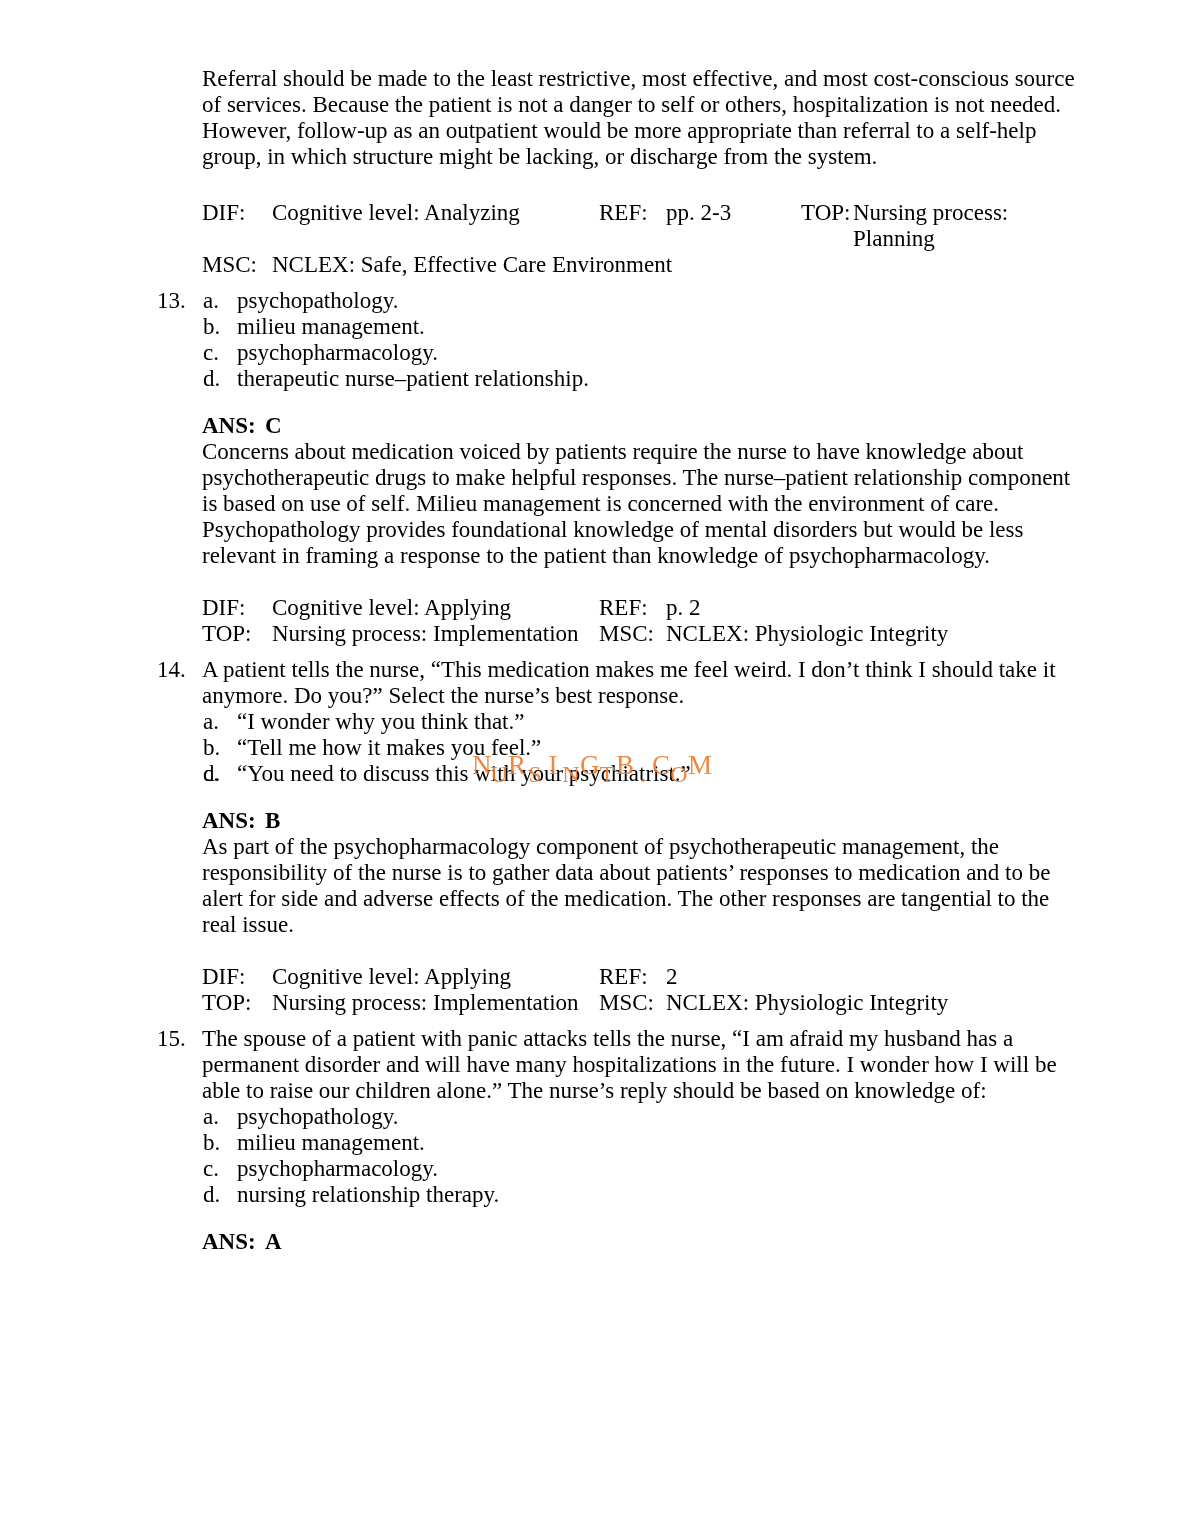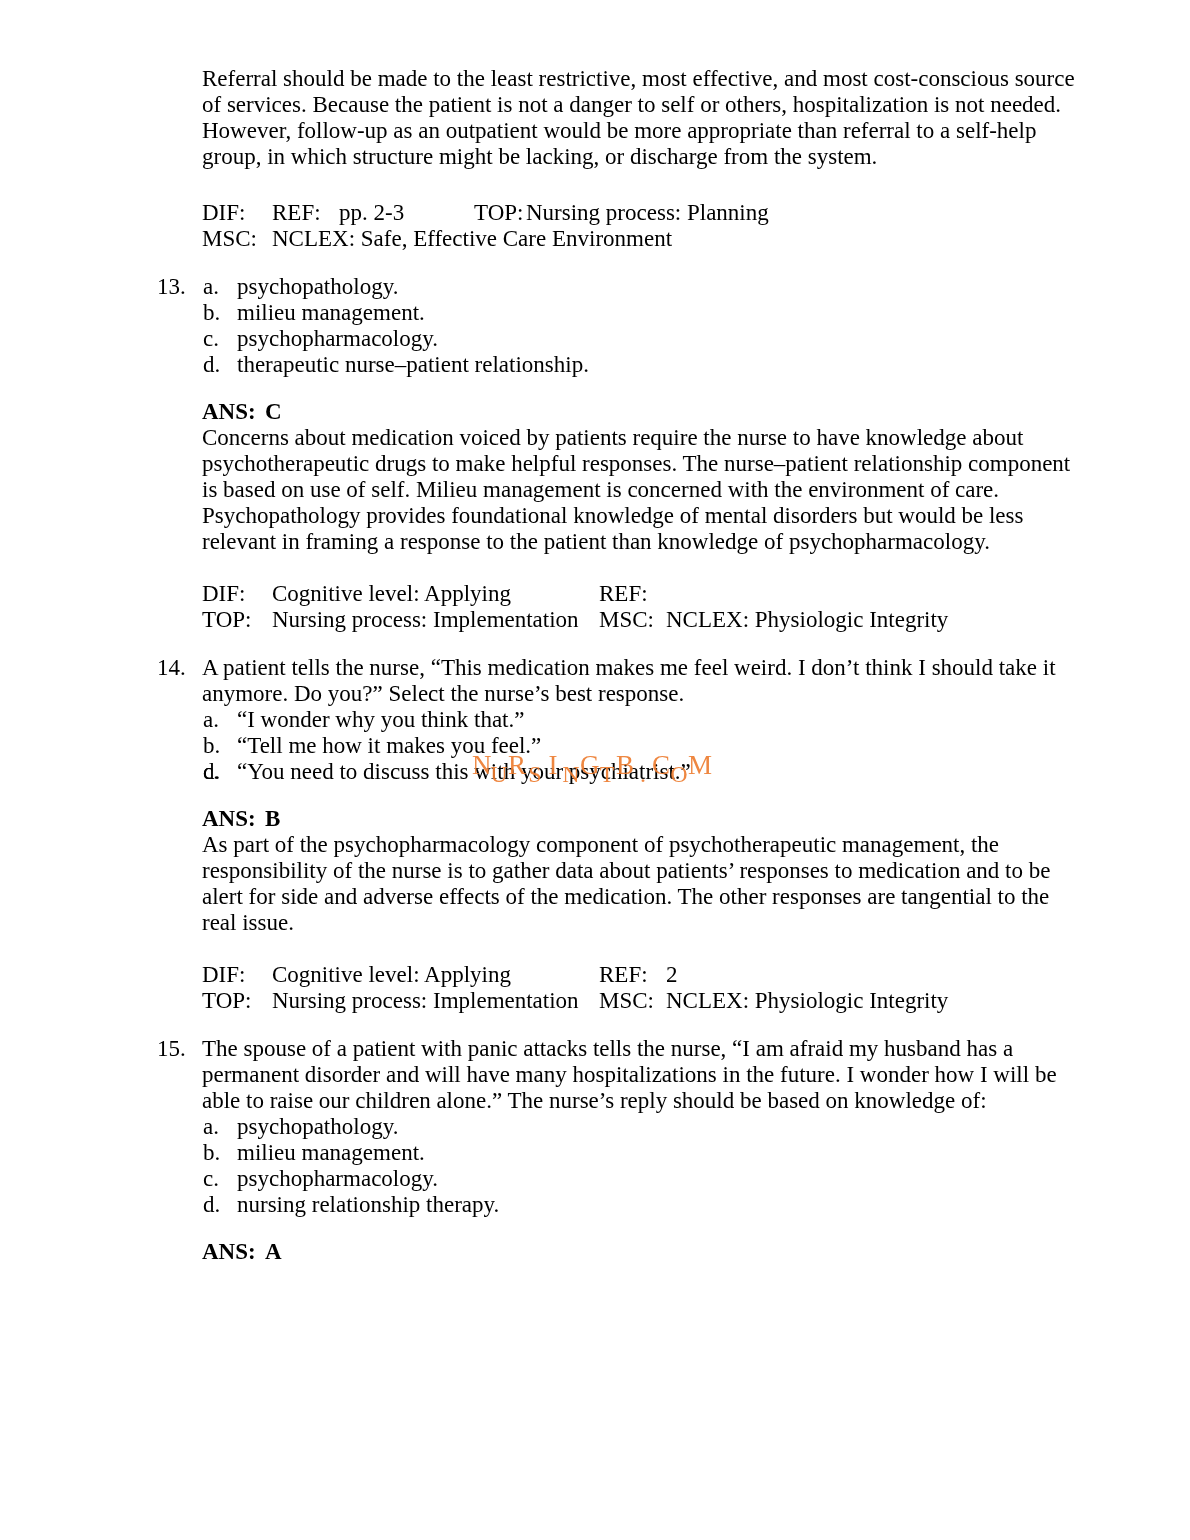--- a/index.html
+++ b/index.html
@@ -12,21 +12,21 @@
   .content { position:absolute; left:202px; top:66px; width:884px; }
   .para { width:884px; }
   .meta { margin-top:30px; }
   .mrow { display:flex; align-items:flex-start;gap:7px; }
   .c1l { flex:none; width:63px; }
   .c1v { flex:none; width:320px; }
   .c2l { flex:none; width:60px; }
   .c2v { flex:none; width:128px; }
   .c3l { flex:none; width:45px; }
   .c3v { flex:1; }
-  .question { position:relative; margin-top:22px; }
+  .question { position:relative; margin-top:10px; }
   .question.first { }
   .qnum { position:absolute; left:-45px; top:0; }
   .stem { width:884px; }
   .option { position:relative; padding-left:35px; }
   .opt-letter { position:absolute; left:1px; top:0; }
   .ansrow { display:flex; margin-top:21px;font-weight:bold; }
   .ans-label { flex:none; width:63px; }
   .rationale { width:884px; }
   .qmeta { margin-top:26px; }
   .watermark {
@@ -41,20 +41,21 @@
 </head>
 <body>
 
 <div class="content">
 
   <div class="para">Referral should be made to the least restrictive, most effective, and most cost-conscious source of services. Because the patient is not a danger to self or others, hospitalization is not needed. However, follow-up as an outpatient would be more appropriate than referral to a self-help group, in which structure might be lacking, or discharge from the system.</div>
 
   <div class="meta">
     <div class="mrow">
       <span class="c1l">DIF:</span>
+      <span class="c1v">Cognitive level: Analyzing</span>
       <span class="c2l">REF:</span>
       <span class="c2v">pp. 2-3</span>
       <span class="c3l">TOP:</span>
       <span class="c3v">Nursing process: Planning</span>
     </div>
     <div class="mrow">
       <span class="c1l">MSC:</span>
       <span class="c3v">NCLEX: Safe, Effective Care Environment</span>
     </div>
   </div>
@@ -82,20 +83,21 @@
     <div class="ansrow">
       <span class="ans-label">ANS:</span>
       <span>C</span>
     </div>
     <div class="rationale">Concerns about medication voiced by patients require the nurse to have knowledge about psychotherapeutic drugs to make helpful responses. The nurse–patient relationship component is based on use of self. Milieu management is concerned with the environment of care. Psychopathology provides foundational knowledge of mental disorders but would be less relevant in framing a response to the patient than knowledge of psychopharmacology.</div>
     <div class="qmeta">
       <div class="mrow">
         <span class="c1l">DIF:</span>
         <span class="c1v">Cognitive level: Applying</span>
         <span class="c2l">REF:</span>
+        <span class="c3v">p. 2</span>
       </div>
       <div class="mrow">
         <span class="c1l">TOP:</span>
         <span class="c1v">Nursing process: Implementation</span>
         <span class="c2l">MSC:</span>
         <span class="c3v">NCLEX: Physiologic Integrity</span>
       </div>
     </div>
   </div>
 

